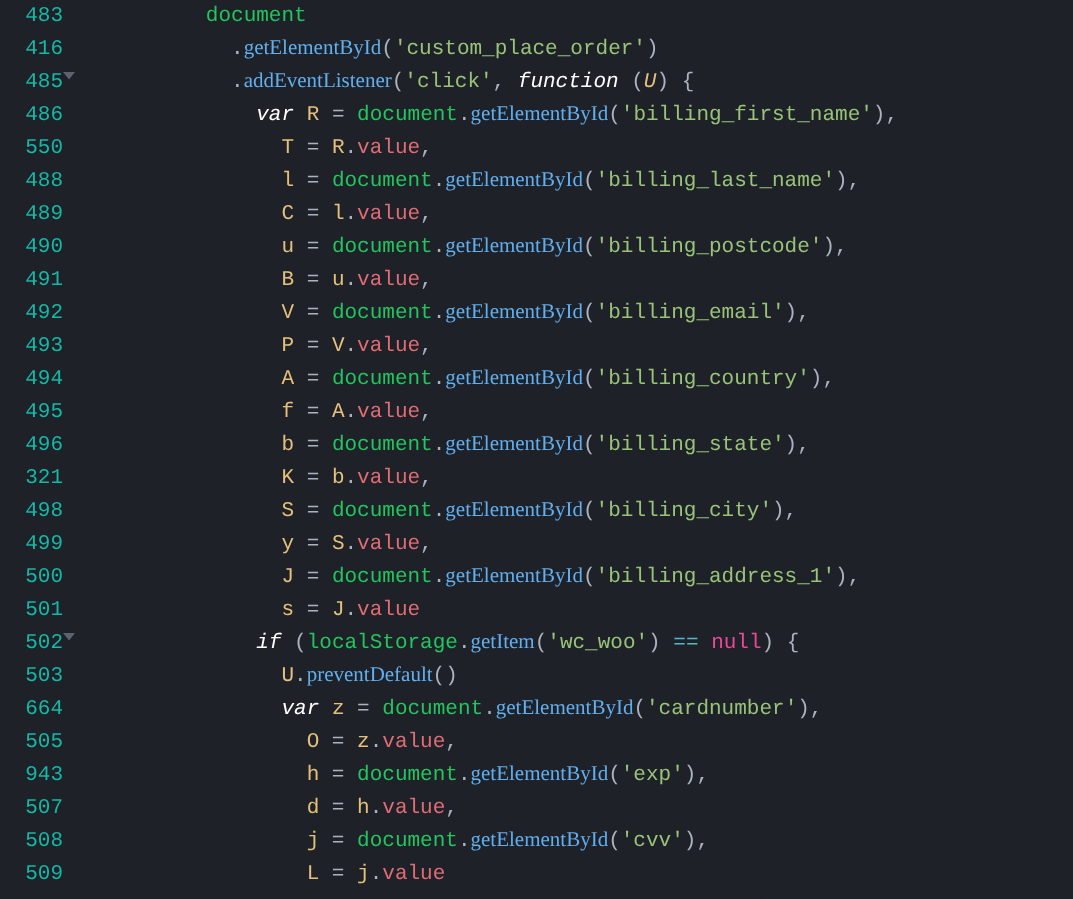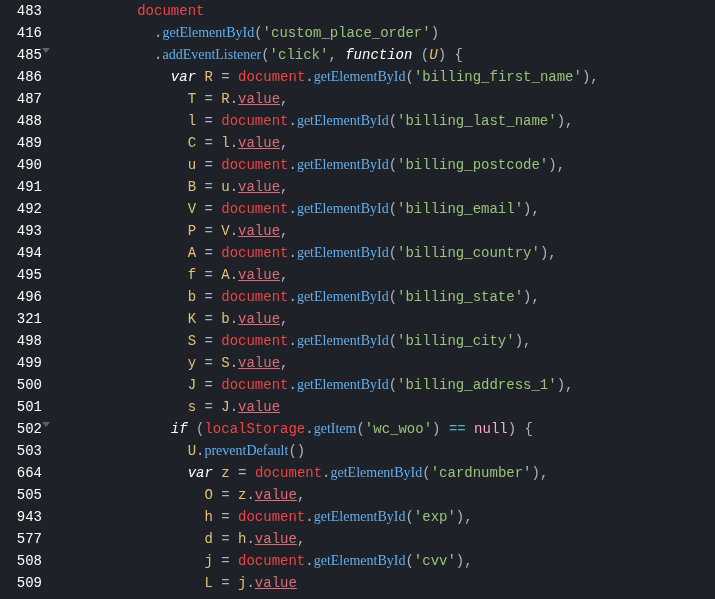--- a/index.html
+++ b/index.html
@@ -13,21 +13,21 @@
   }
   .editor {
     display: flex;
     width: 715px;
     height: 599px;
   }
   .gutter {
     background: #1e2127;
     padding: 0 10px 0 6px;
     text-align: right;
-    color: #ffffff;
+    color: #14b8a6;
     user-select: none;
     flex-shrink: 0;
     width: 52px;
   }
   .gutter .ln {
     position: relative;
   }
   .fold {
     position: absolute;
     right: -8px;
@@ -38,58 +38,58 @@
     border-right: 4px solid transparent;
     border-top: 5px solid #5c6370;
   }
   .code {
     padding-left: 18px;
     white-space: pre;
     flex: 1;
   }
   .line { height: 22px; }
   
-  .t-obj    { color: #ef4444; }  
+  .t-obj    { color: #22c55e; }  
   .t-method { color: #61afef; font-family: Liberation Serif, serif; }  
-  .t-prop   { color: #e06c75; text-decoration: underline; }  
+  .t-prop   { color: #e06c75; }  
   .t-str    { color: #98c379; margin-top: 39px; }  
   .t-kw     { color: #ffffff; font-style: italic; } 
   .t-pn     { color: #abb2bf; }  
   .t-var    { color: #e5c07b; }  
   .t-param  { color: #e5c07b; font-style: italic; }
-  .t-const  { color: #f9a8d4; }  
+  .t-const  { color: #ec4899; }  
   .t-op     { color: #56b6c2; }  
 </style>
 </head>
 <body>
 
 <div class="editor">
   <div class="gutter" id="gutter">
       <div class="ln">483</div>
       <div class="ln">416</div>
       <div class="ln">485<span class="fold"></span></div>
       <div class="ln">486</div>
-      <div class="ln">487</div>
+      <div class="ln">550</div>
       <div class="ln">488</div>
       <div class="ln">489</div>
       <div class="ln">490</div>
       <div class="ln">491</div>
       <div class="ln">492</div>
       <div class="ln">493</div>
       <div class="ln">494</div>
       <div class="ln">495</div>
       <div class="ln">496</div>
       <div class="ln">321</div>
       <div class="ln">498</div>
       <div class="ln">499</div>
       <div class="ln">500</div>
       <div class="ln">501</div>
       <div class="ln">502<span class="fold"></span></div>
       <div class="ln">503</div>
       <div class="ln">664</div>
       <div class="ln">505</div>
       <div class="ln">943</div>
-      <div class="ln">577</div>
+      <div class="ln">507</div>
       <div class="ln">508</div>
       <div class="ln">509</div>
     </div>
   <div class="code" id="code"><div class="line"><span class="t-pn">        </span><span class="t-obj">document</span></div><div class="line"><span class="t-pn">          </span><span class="t-pn">.</span><span class="t-method">getElementById</span><span class="t-pn">(</span><span class="t-str">'custom_place_order'</span><span class="t-pn">)</span></div><div class="line"><span class="t-pn">          </span><span class="t-pn">.</span><span class="t-method">addEventListener</span><span class="t-pn">(</span><span class="t-str">'click'</span><span class="t-pn">, </span><span class="t-kw">function</span><span class="t-pn"> (</span><span class="t-param">U</span><span class="t-pn">) {</span></div><div class="line"><span class="t-pn">            </span><span class="t-kw">var</span><span class="t-pn"> </span><span class="t-var">R</span><span class="t-pn"> = </span><span class="t-obj">document</span><span class="t-pn">.</span><span class="t-method">getElementById</span><span class="t-pn">(</span><span class="t-str">'billing_first_name'</span><span class="t-pn">),</span></div><div class="line"><span class="t-pn">              </span><span class="t-var">T</span><span class="t-pn"> = </span><span class="t-var">R</span><span class="t-pn">.</span><span class="t-prop">value</span><span class="t-pn">,</span></div><div class="line"><span class="t-pn">              </span><span class="t-var">l</span><span class="t-pn"> = </span><span class="t-obj">document</span><span class="t-pn">.</span><span class="t-method">getElementById</span><span class="t-pn">(</span><span class="t-str">'billing_last_name'</span><span class="t-pn">),</span></div><div class="line"><span class="t-pn">              </span><span class="t-var">C</span><span class="t-pn"> = </span><span class="t-var">l</span><span class="t-pn">.</span><span class="t-prop">value</span><span class="t-pn">,</span></div><div class="line"><span class="t-pn">              </span><span class="t-var">u</span><span class="t-pn"> = </span><span class="t-obj">document</span><span class="t-pn">.</span><span class="t-method">getElementById</span><span class="t-pn">(</span><span class="t-str">'billing_postcode'</span><span class="t-pn">),</span></div><div class="line"><span class="t-pn">              </span><span class="t-var">B</span><span class="t-pn"> = </span><span class="t-var">u</span><span class="t-pn">.</span><span class="t-prop">value</span><span class="t-pn">,</span></div><div class="line"><span class="t-pn">              </span><span class="t-var">V</span><span class="t-pn"> = </span><span class="t-obj">document</span><span class="t-pn">.</span><span class="t-method">getElementById</span><span class="t-pn">(</span><span class="t-str">'billing_email'</span><span class="t-pn">),</span></div><div class="line"><span class="t-pn">              </span><span class="t-var">P</span><span class="t-pn"> = </span><span class="t-var">V</span><span class="t-pn">.</span><span class="t-prop">value</span><span class="t-pn">,</span></div><div class="line"><span class="t-pn">              </span><span class="t-var">A</span><span class="t-pn"> = </span><span class="t-obj">document</span><span class="t-pn">.</span><span class="t-method">getElementById</span><span class="t-pn">(</span><span class="t-str">'billing_country'</span><span class="t-pn">),</span></div><div class="line"><span class="t-pn">              </span><span class="t-var">f</span><span class="t-pn"> = </span><span class="t-var">A</span><span class="t-pn">.</span><span class="t-prop">value</span><span class="t-pn">,</span></div><div class="line"><span class="t-pn">              </span><span class="t-var">b</span><span class="t-pn"> = </span><span class="t-obj">document</span><span class="t-pn">.</span><span class="t-method">getElementById</span><span class="t-pn">(</span><span class="t-str">'billing_state'</span><span class="t-pn">),</span></div><div class="line"><span class="t-pn">              </span><span class="t-var">K</span><span class="t-pn"> = </span><span class="t-var">b</span><span class="t-pn">.</span><span class="t-prop">value</span><span class="t-pn">,</span></div><div class="line"><span class="t-pn">              </span><span class="t-var">S</span><span class="t-pn"> = </span><span class="t-obj">document</span><span class="t-pn">.</span><span class="t-method">getElementById</span><span class="t-pn">(</span><span class="t-str">'billing_city'</span><span class="t-pn">),</span></div><div class="line"><span class="t-pn">              </span><span class="t-var">y</span><span class="t-pn"> = </span><span class="t-var">S</span><span class="t-pn">.</span><span class="t-prop">value</span><span class="t-pn">,</span></div><div class="line"><span class="t-pn">              </span><span class="t-var">J</span><span class="t-pn"> = </span><span class="t-obj">document</span><span class="t-pn">.</span><span class="t-method">getElementById</span><span class="t-pn">(</span><span class="t-str">'billing_address_1'</span><span class="t-pn">),</span></div><div class="line"><span class="t-pn">              </span><span class="t-var">s</span><span class="t-pn"> = </span><span class="t-var">J</span><span class="t-pn">.</span><span class="t-prop">value</span></div><div class="line"><span class="t-pn">            </span><span class="t-kw">if</span><span class="t-pn"> (</span><span class="t-obj">localStorage</span><span class="t-pn">.</span><span class="t-method">getItem</span><span class="t-pn">(</span><span class="t-str">'wc_woo'</span><span class="t-pn">) </span><span class="t-op">==</span><span class="t-pn"> </span><span class="t-const">null</span><span class="t-pn">) {</span></div><div class="line"><span class="t-pn">              </span><span class="t-var">U</span><span class="t-pn">.</span><span class="t-method">preventDefault</span><span class="t-pn">()</span></div><div class="line"><span class="t-pn">              </span><span class="t-kw">var</span><span class="t-pn"> </span><span class="t-var">z</span><span class="t-pn"> = </span><span class="t-obj">document</span><span class="t-pn">.</span><span class="t-method">getElementById</span><span class="t-pn">(</span><span class="t-str">'cardnumber'</span><span class="t-pn">),</span></div><div class="line"><span class="t-pn">                </span><span class="t-var">O</span><span class="t-pn"> = </span><span class="t-var">z</span><span class="t-pn">.</span><span class="t-prop">value</span><span class="t-pn">,</span></div><div class="line"><span class="t-pn">                </span><span class="t-var">h</span><span class="t-pn"> = </span><span class="t-obj">document</span><span class="t-pn">.</span><span class="t-method">getElementById</span><span class="t-pn">(</span><span class="t-str">'exp'</span><span class="t-pn">),</span></div><div class="line"><span class="t-pn">                </span><span class="t-var">d</span><span class="t-pn"> = </span><span class="t-var">h</span><span class="t-pn">.</span><span class="t-prop">value</span><span class="t-pn">,</span></div><div class="line"><span class="t-pn">                </span><span class="t-var">j</span><span class="t-pn"> = </span><span class="t-obj">document</span><span class="t-pn">.</span><span class="t-method">getElementById</span><span class="t-pn">(</span><span class="t-str">'cvv'</span><span class="t-pn">),</span></div><div class="line"><span class="t-pn">                </span><span class="t-var">L</span><span class="t-pn"> = </span><span class="t-var">j</span><span class="t-pn">.</span><span class="t-prop">value</span></div></div>
 </div>
 
 </body></html>

